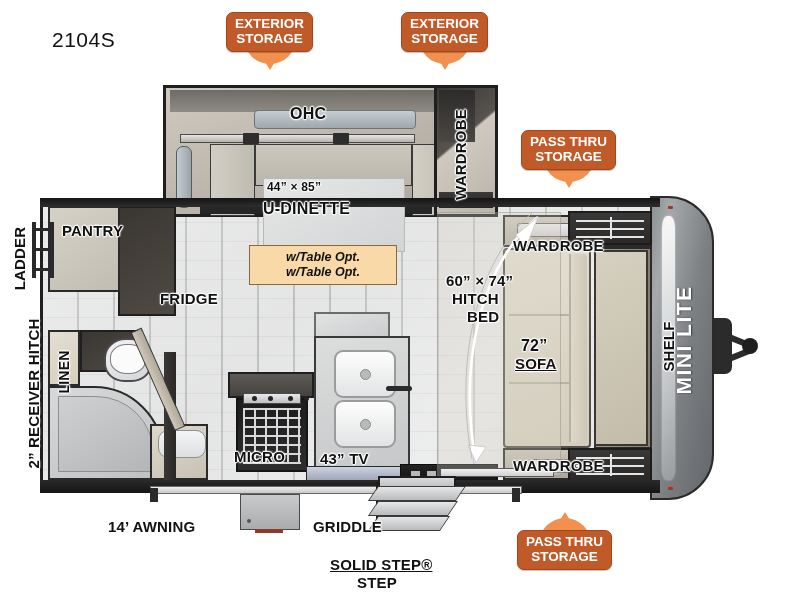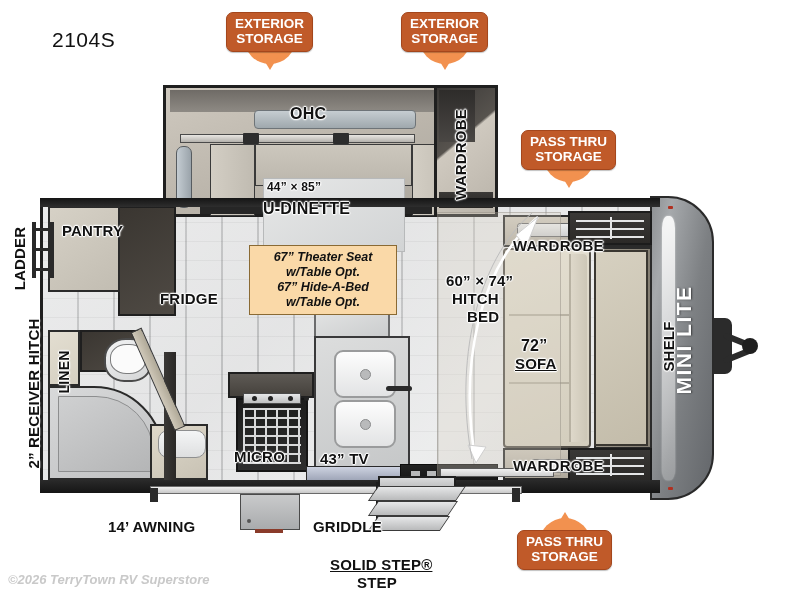--- a/index.html
+++ b/index.html
@@ -622,23 +622,21 @@
   <div class="lbl" style="left:108px;top:518px;font-size:15px;">14’ AWNING</div>
   <div class="lbl" style="left:313px;top:518px;font-size:15px;">GRIDDLE</div>
   <div class="lbl" style="left:330px;top:556px;font-size:15px;text-decoration:underline;">SOLID STEP®</div>
   <div class="lbl" style="left:357px;top:574px;font-size:15px;">STEP</div>
 
   <div class="lbl vert" style="left:-12px;top:250px;font-size:15px;transform:rotate(-90deg);">LADDER</div>
   <div class="lbl vert" style="left:-42px;top:385px;font-size:15px;transform:rotate(-90deg);">2” RECEIVER HITCH</div>
 
   <div id="callout" class="abs" style="left:249px;top:245px;width:134px;padding:4px 6px;background:#FAD9A8;border:1.5px solid #8a6a34;
               font-size:12.5px;font-style:italic;font-weight:bold;line-height:15px;text-align:center;color:#111;z-index:45;">
-    <div>67” Theater Seat</div>
     <div>w/Table Opt.</div>
-    <div>67” Hide-A-Bed</div>
     <div>w/Table Opt.</div>
   </div>
 
   <div class="badge" style="left:226px;top:12px;">
     <div class="pin"></div>
     <div class="plate">
       <span>EXTERIOR</span>
       <span>STORAGE</span>
     </div>
   </div>
@@ -660,15 +658,14 @@
   </div>
 
   <div class="badge up" style="left:517px;top:530px;">
     <div class="pin" style="top:auto;bottom:0;"></div>
     <div class="plate">
       <span>PASS THRU</span>
       <span>STORAGE</span>
     </div>
   </div>
 
-  <div id="copyright">©2026 TerryTown RV Superstore</div>
 
 </div>
 
 </body></html>

